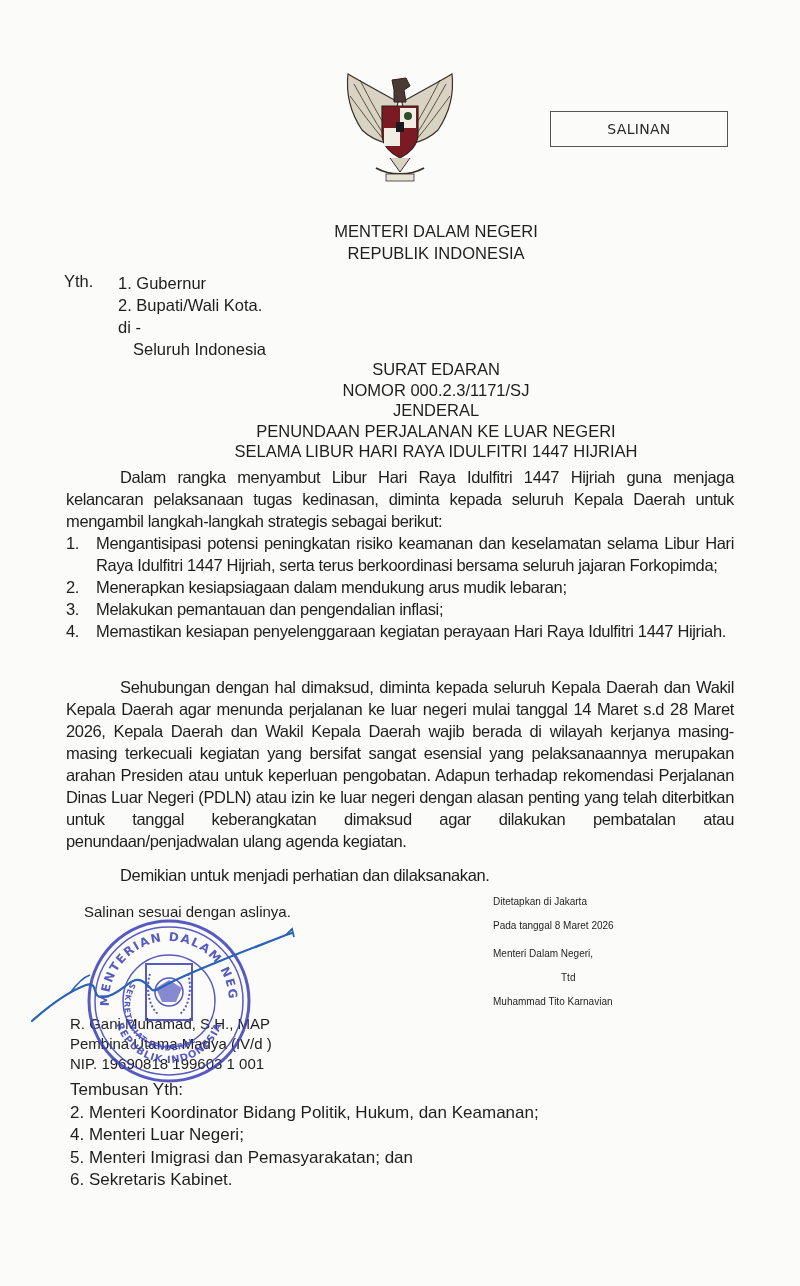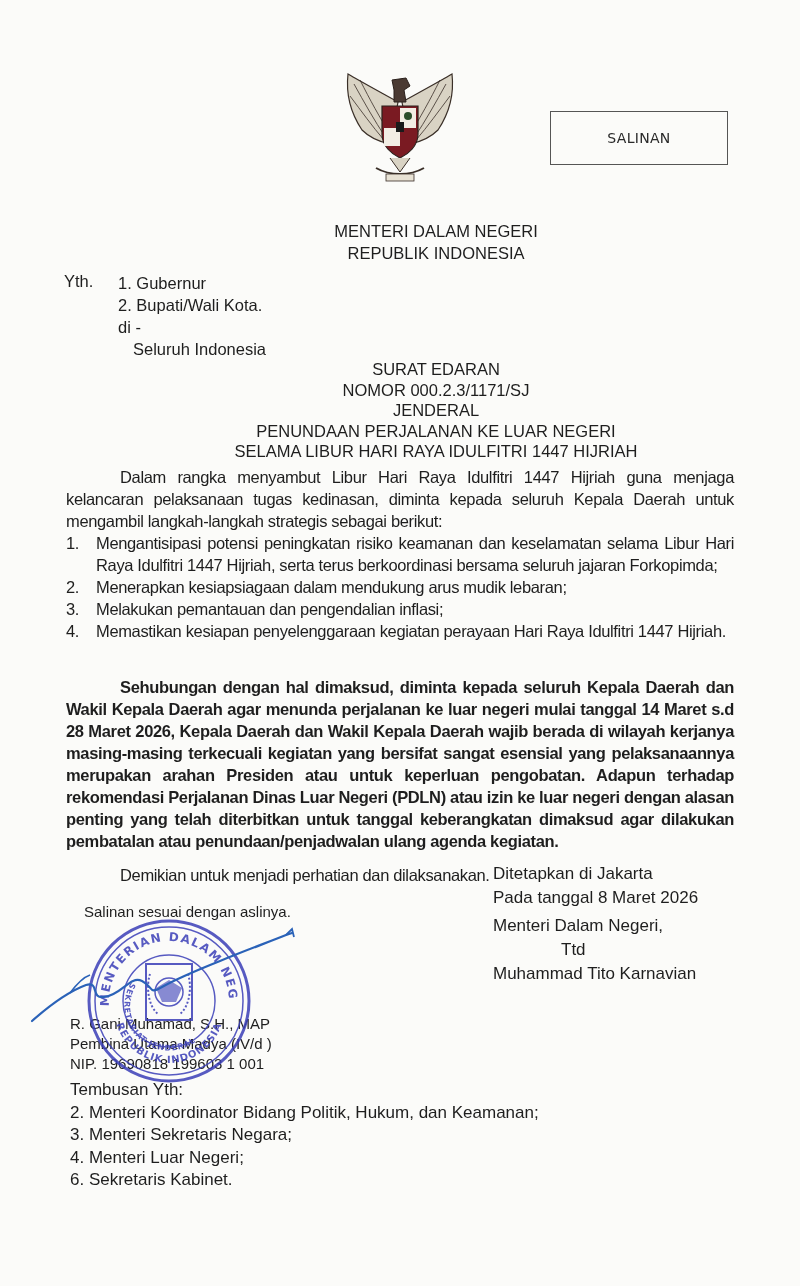--- a/index.html
+++ b/index.html
@@ -6,46 +6,46 @@
   body {
     width: 800px; height: 1286px; overflow: hidden;
     background: #fbfbf9;
     font-family: "Liberation Sans", sans-serif;
     color: #1e1e1e;
     position: relative;
   }
   .abs { position: absolute; }
   .emblem { left: 340px; top: 72px; width: 120px; height: 112px; }
   .salinan-box {
-    left: 550px; top: 111px; width: 178px; height: 54px;
+    left: 550px; top: 111px; width: 178px; height: 36px;
     border: 1.5px solid #555; box-sizing: border-box;
     display: flex; align-items: center; justify-content: center;
     font-family: "DejaVu Sans", sans-serif; font-size: 14px; letter-spacing: 0.3px; color: #2a2a2a;
   }
   .center { left: 0; width: 800px; text-align: center; font-size: 16.5px; line-height: 22px; margin-left: 36px; }
   .kop { top: 220px; }
   .yth-label { left: 64px; top: 272px; font-size: 16.5px; }
   .yth-list { left: 118px; top: 272px; font-size: 16.5px; line-height: 22px; }
   .yth-list .indent { padding-left: 15px; }
   .se-title { top: 359px; font-size: 16.5px; line-height: 20.5px; }
   .body-text {
     left: 66px; width: 668px; font-size: 16.5px; line-height: 22px;
     text-align: justify; font-family: "Liberation Sans Narrow", "Liberation Sans", sans-serif;
     letter-spacing: -0.35px;
   }
   .p1 { top: 466px; }
   .p1 .first { text-indent: 54px; }
   .list-item { display: flex; }
   .list-item .num { width: 30px; flex: none; }
   .list-item .txt { flex: 1; text-align: justify; }
-  .p2 { top: 676px; text-indent: 54px; font-weight: bold; }
+  .p2 { top: 676px; text-indent: 54px; }
   .p3 { top: 864px; text-indent: 54px; }
   .sig-left { left: 84px; top: 902px; font-size: 15px; line-height: 20px; }
   .sig-left-bottom { left: 70px; top: 1014px; font-size: 15px; line-height: 20px; }
-  .sig-right { left: 493px; top: 862px; font-size: 17px; line-height: 24px; }
+  .sig-right { left: 493px; top: 890px; font-size: 10px; line-height: 24px; }
   .sig-right .ttd { padding-left: 68px; }
   .stamp { left: 84px; top: 916px; width: 170px; height: 170px; opacity: 0.85; }
   .signature { left: 30px; top: 915px; width: 290px; height: 110px; }
   .tembusan { left: 70px; top: 1079px; font-size: 17px; line-height: 22.5px; }
 </style>
 </head>
 <body>
 
 <div class="abs emblem">
   <svg viewBox="0 0 120 112" width="120" height="112">
@@ -173,16 +173,16 @@
   <svg viewBox="0 0 290 110" width="290" height="110">
     <path d="M2 106 C20 90 40 76 56 70 C70 66 60 84 74 82 C92 80 100 60 112 66 C124 72 118 80 132 72 C150 62 170 54 190 46 C214 36 236 28 256 20 L262 18" fill="none" stroke="#2a62b8" stroke-width="2.2" stroke-linecap="round"></path>
     <path d="M40 78 C46 70 54 62 60 60" fill="none" stroke="#2a62b8" stroke-width="1.6"></path>
     <path d="M256 20 L262 14 L264 22" fill="none" stroke="#2a62b8" stroke-width="1.8"></path>
   </svg>
 </div>
 
 <div class="abs tembusan">
   <div>Tembusan Yth:</div>
   <div>2. Menteri Koordinator Bidang Politik, Hukum, dan Keamanan;</div>
-  <div>3. Menteri Sekretaris Negara;</div>
   <div>4. Menteri Luar Negeri;</div>
+  <div>5. Menteri Imigrasi dan Pemasyarakatan; dan</div>
   <div>6. Sekretaris Kabinet.</div>
 </div>
 
 </body></html>

